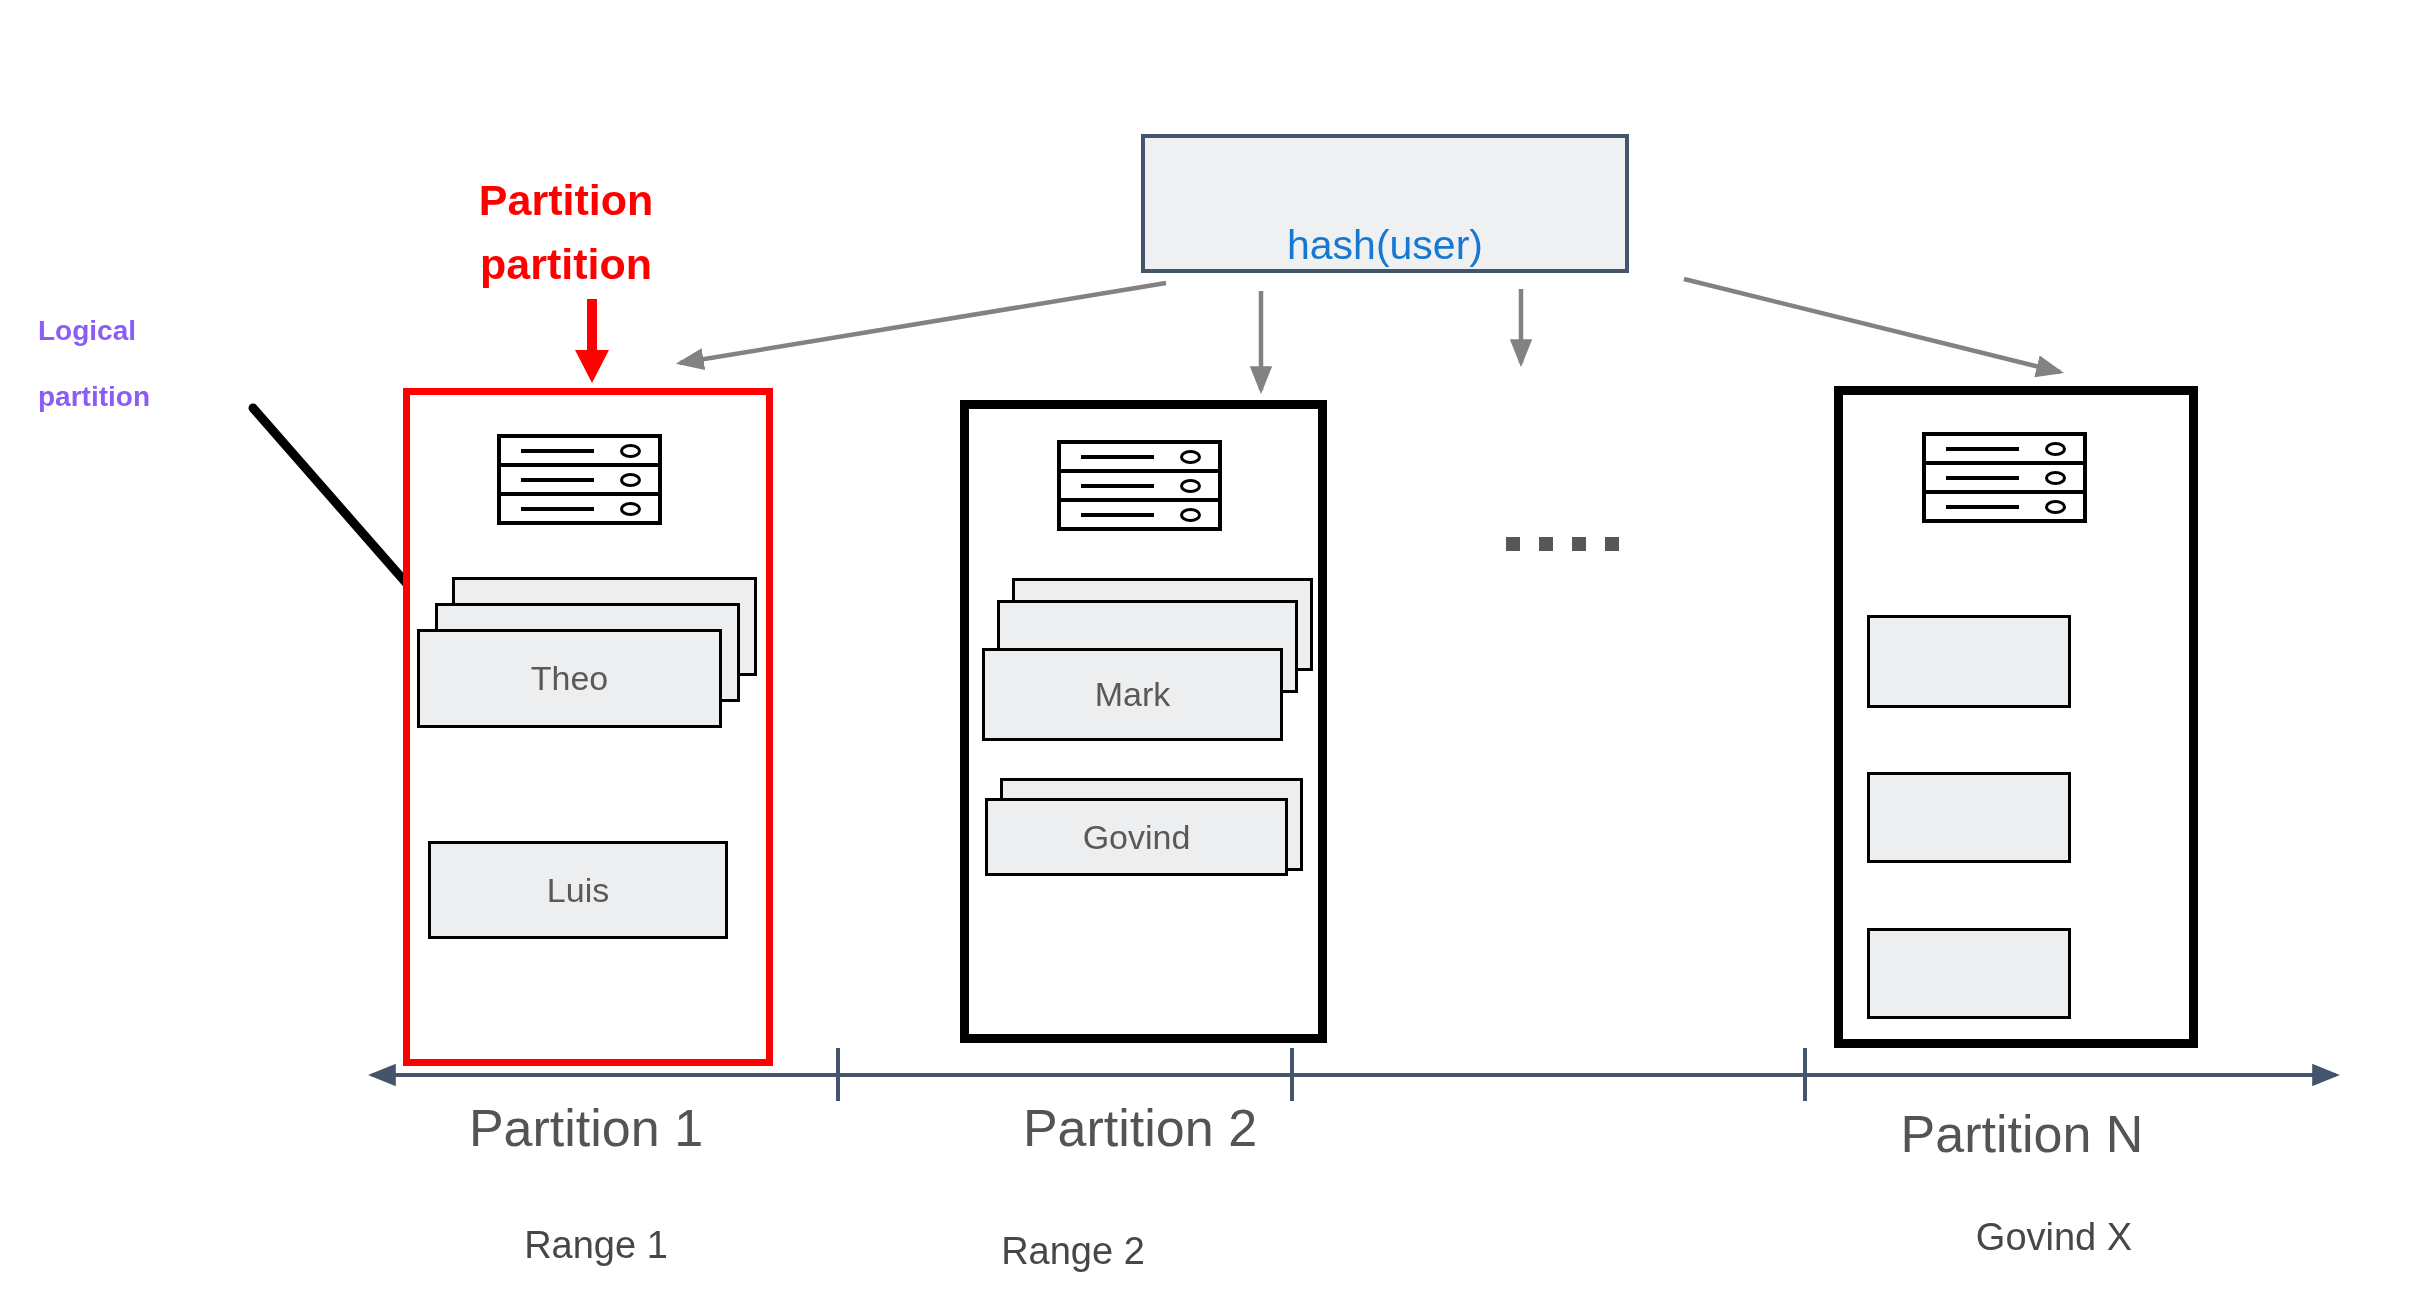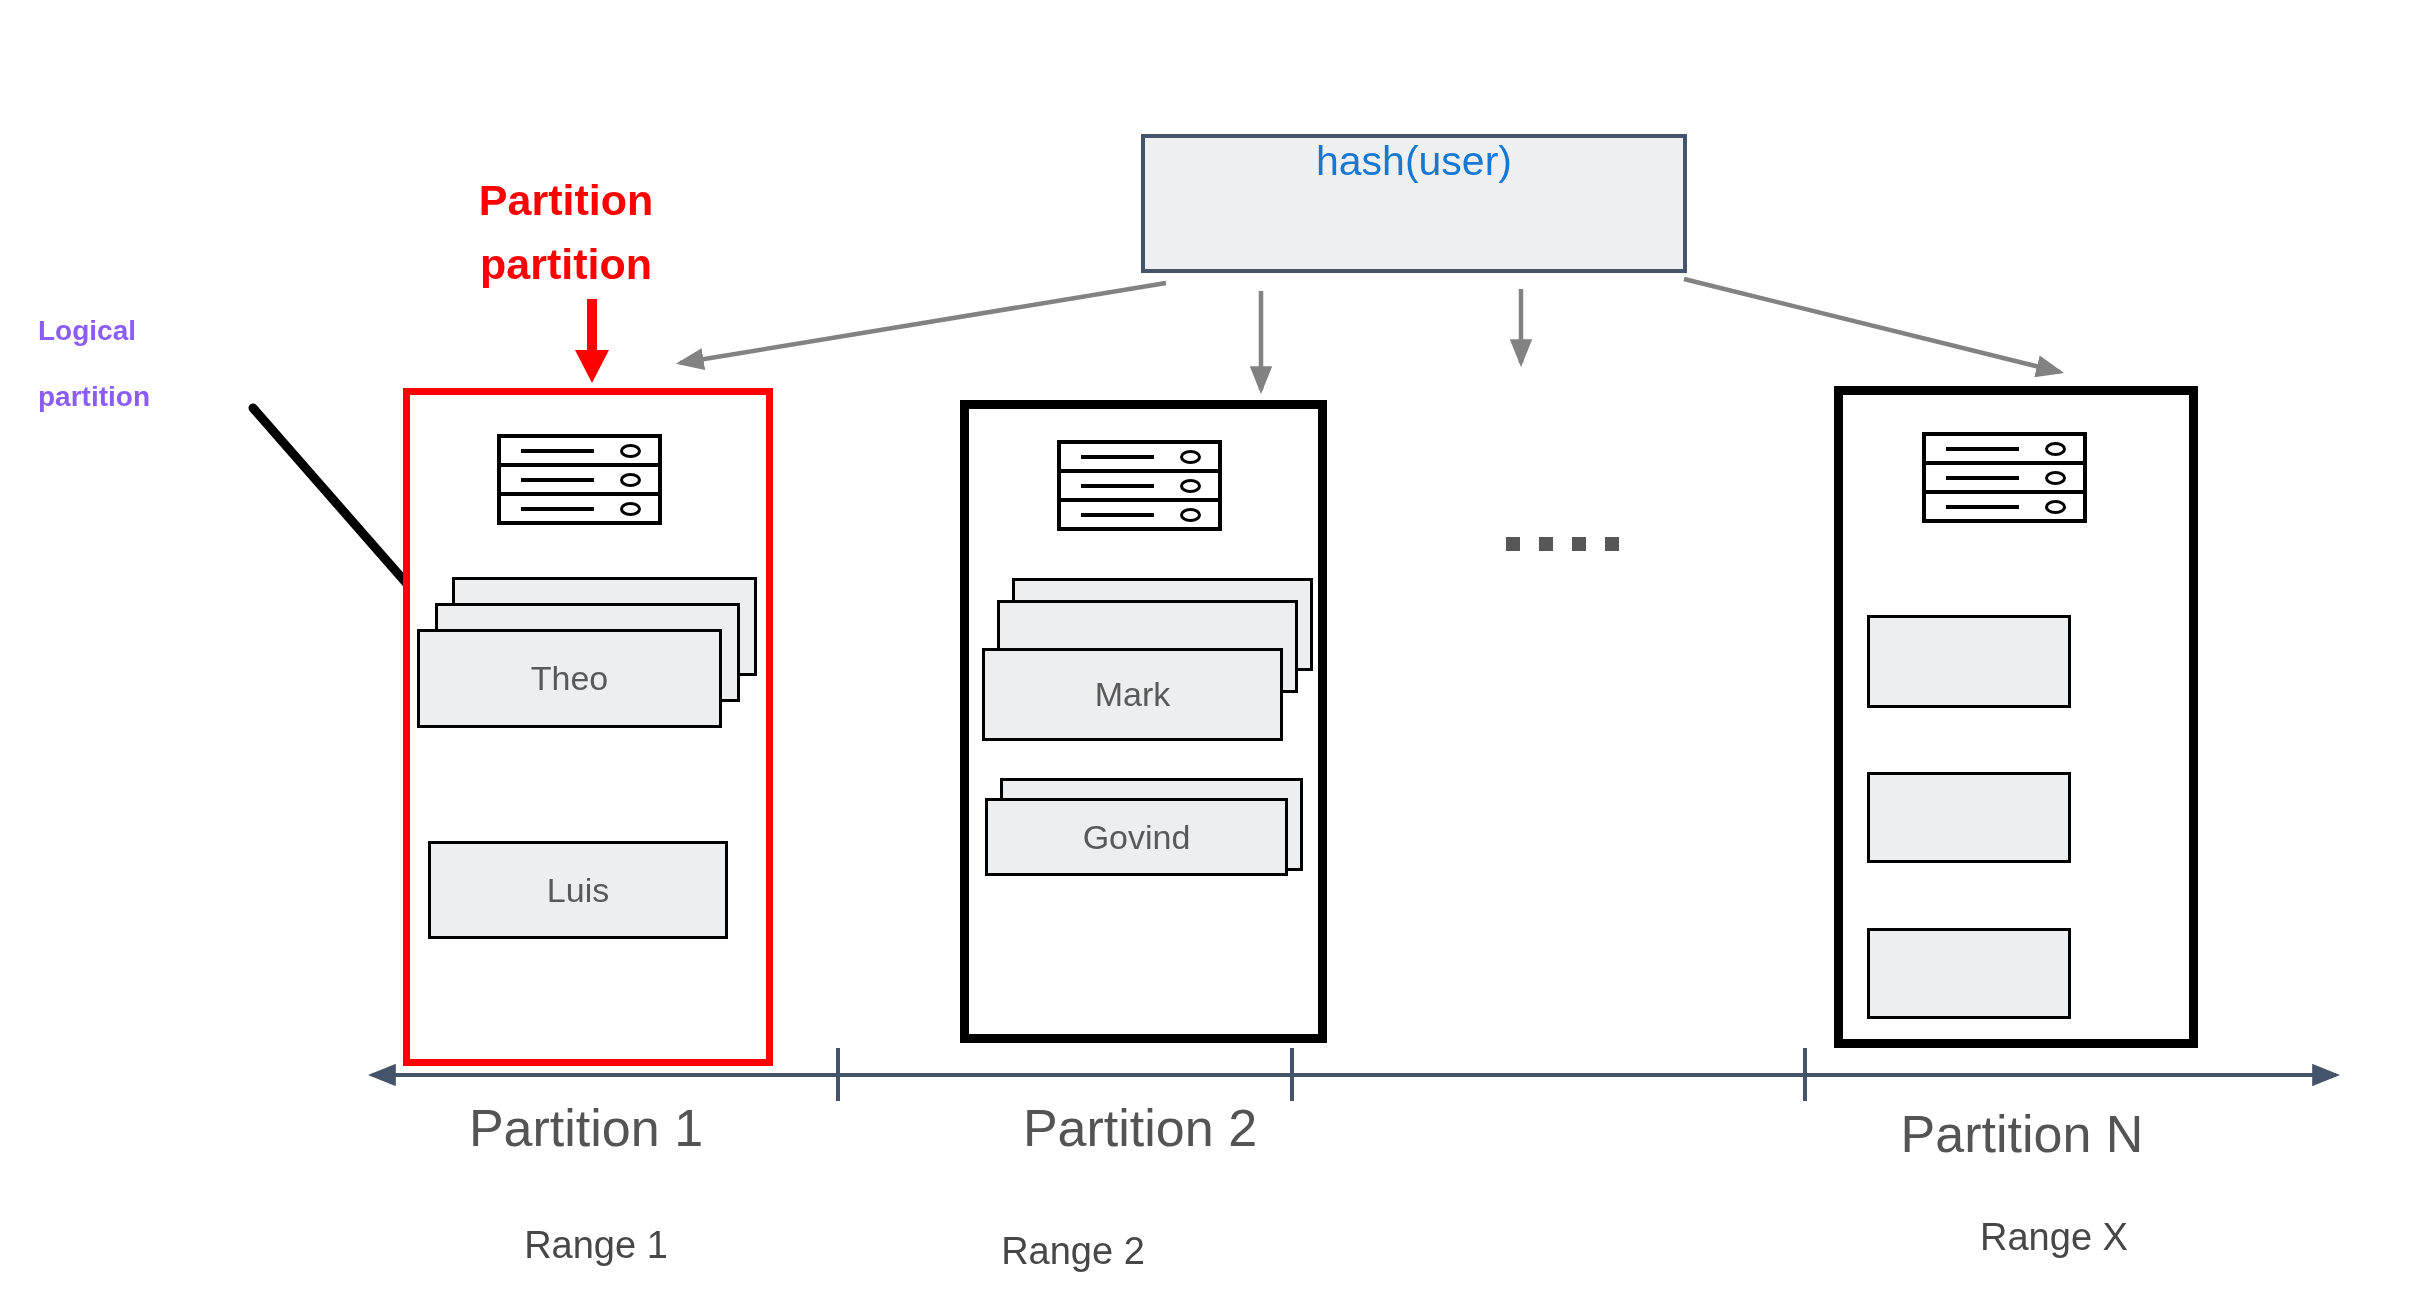--- a/index.html
+++ b/index.html
@@ -4,23 +4,23 @@
 <style>
   html,body{margin:0;padding:0;background:#ffffff;}
   .canvas{
     position:relative;width:2418px;height:1316px;background:#ffffff;
     font-family:"Liberation Sans", sans-serif;overflow:hidden;
   }
   .overlay{position:absolute;left:0;top:0;width:2418px;height:1316px;}
 
   
   .hash-box{
-    position:absolute;left:1141px;top:134px;width:546px;height:139px;
+    position:absolute;left:1141px;top:134px;width:488px;height:139px;
     box-sizing:border-box;background:#eff0f2;border:4px solid #44546a;
-    display:flex;align-items:flex-start;justify-content:center;
+    display:flex;align-items:flex-end;justify-content:center;
     font-size:41px;color:#1778d2;
   }
 
   
   .callout{position:absolute;font-weight:600;}
   .callout.physical{left:416px;top:168px;width:300px;text-align:center;color:#ff0000;font-size:43px;line-height:64px;}
   .callout.logical{left:38px;top:298px;color:#8b5cf6;font-size:28px;line-height:66px;}
 
   
   .pbox{position:absolute;box-sizing:border-box;background:#ffffff;}
@@ -173,15 +173,15 @@
   <div class="card" style="left:1867px;top:615px;width:204px;height:93px;"></div>
   <div class="card" style="left:1867px;top:772px;width:204px;height:91px;"></div>
   <div class="card" style="left:1867px;top:928px;width:204px;height:91px;"></div>
 
   <div class="axis-label" style="left:376px;top:1098px;">Partition 1</div>
   <div class="axis-label" style="left:930px;top:1098px;">Partition 2</div>
   <div class="axis-label" style="left:1812px;top:1104px;">Partition N</div>
 
   <div class="range-label" style="left:396px;top:1224px;">Range 1</div>
   <div class="range-label" style="left:873px;top:1230px;">Range 2</div>
-  <div class="range-label" style="left:1854px;top:1216px;">Range X</div>
+  <div class="range-label" style="left:1854px;top:1216px;">Govind X</div>
 
 </div>
 
 </body></html>

